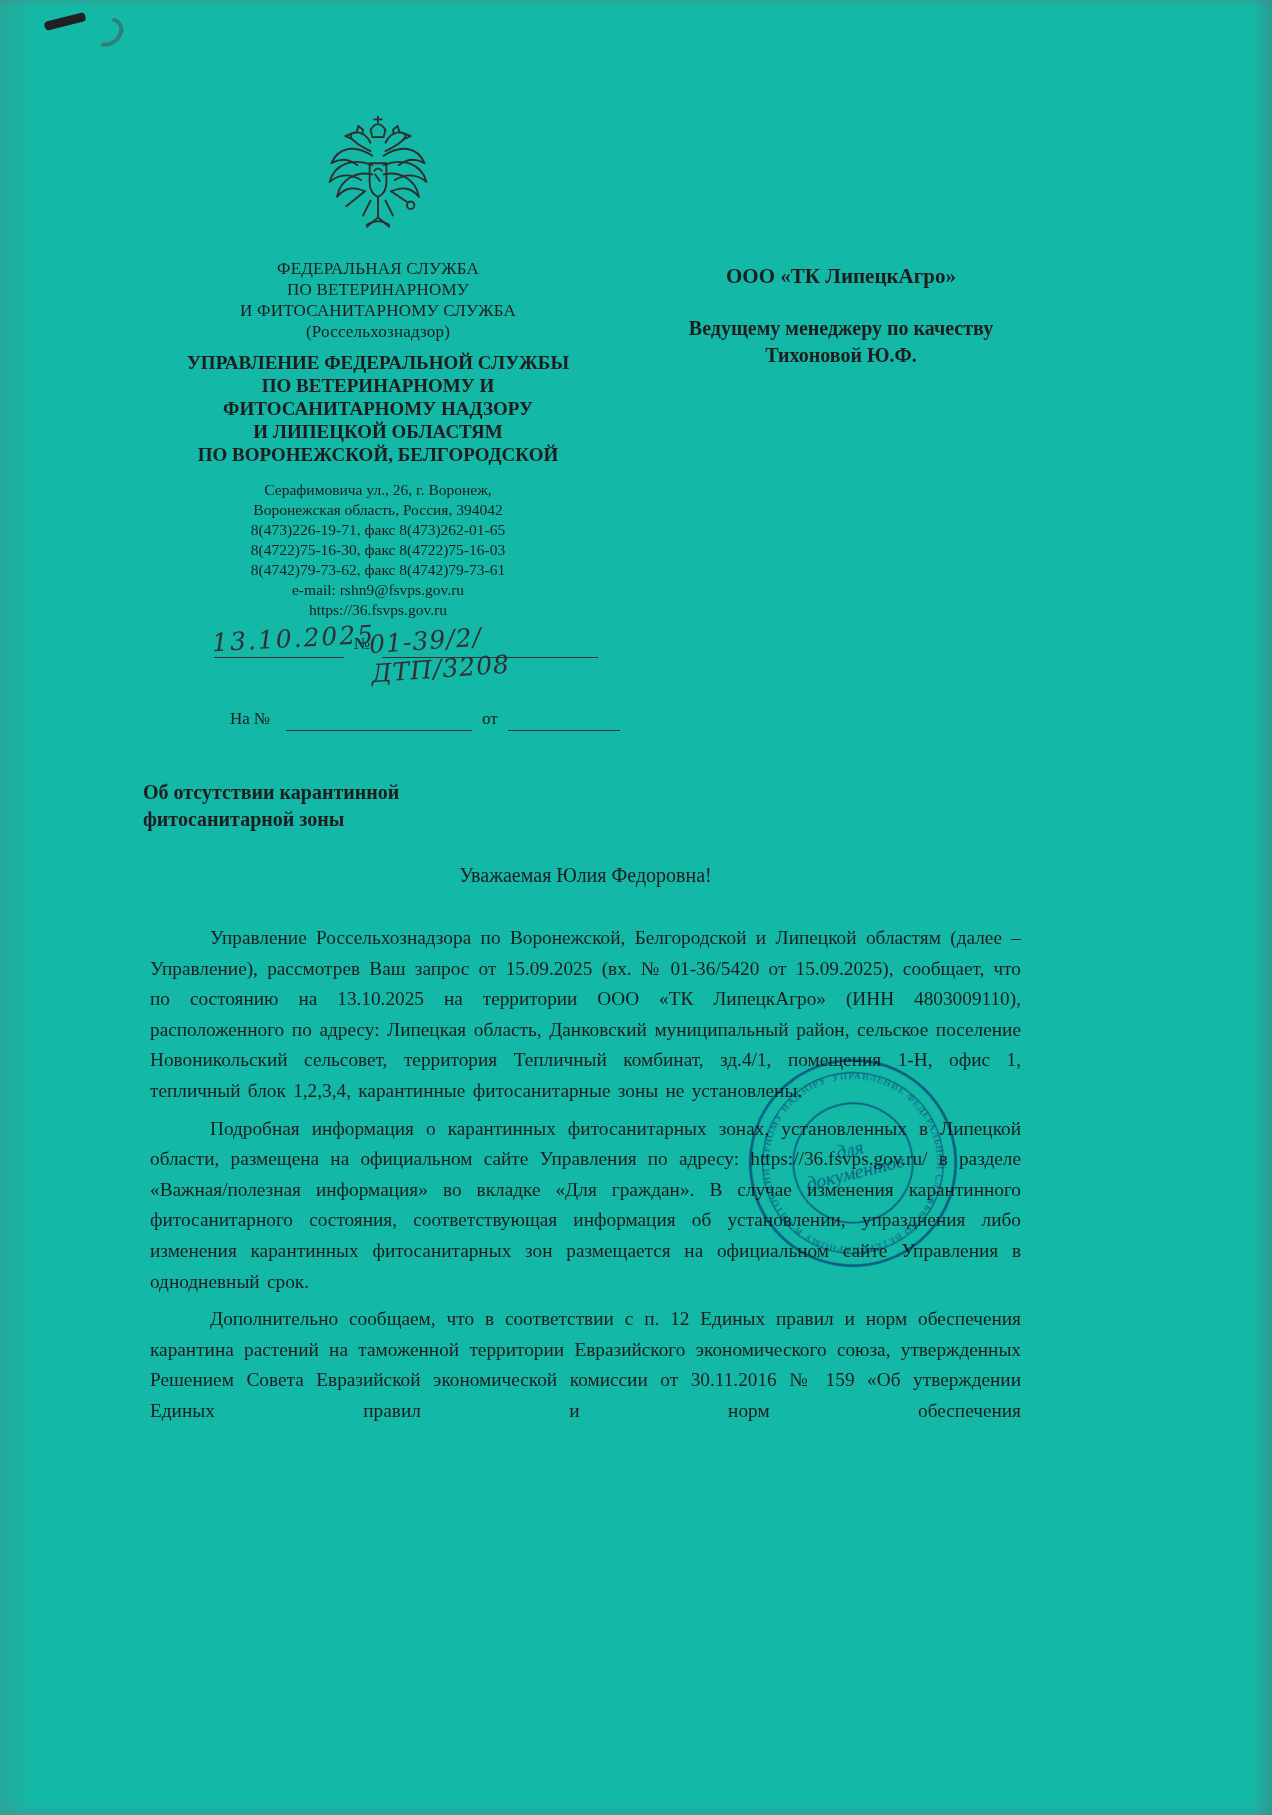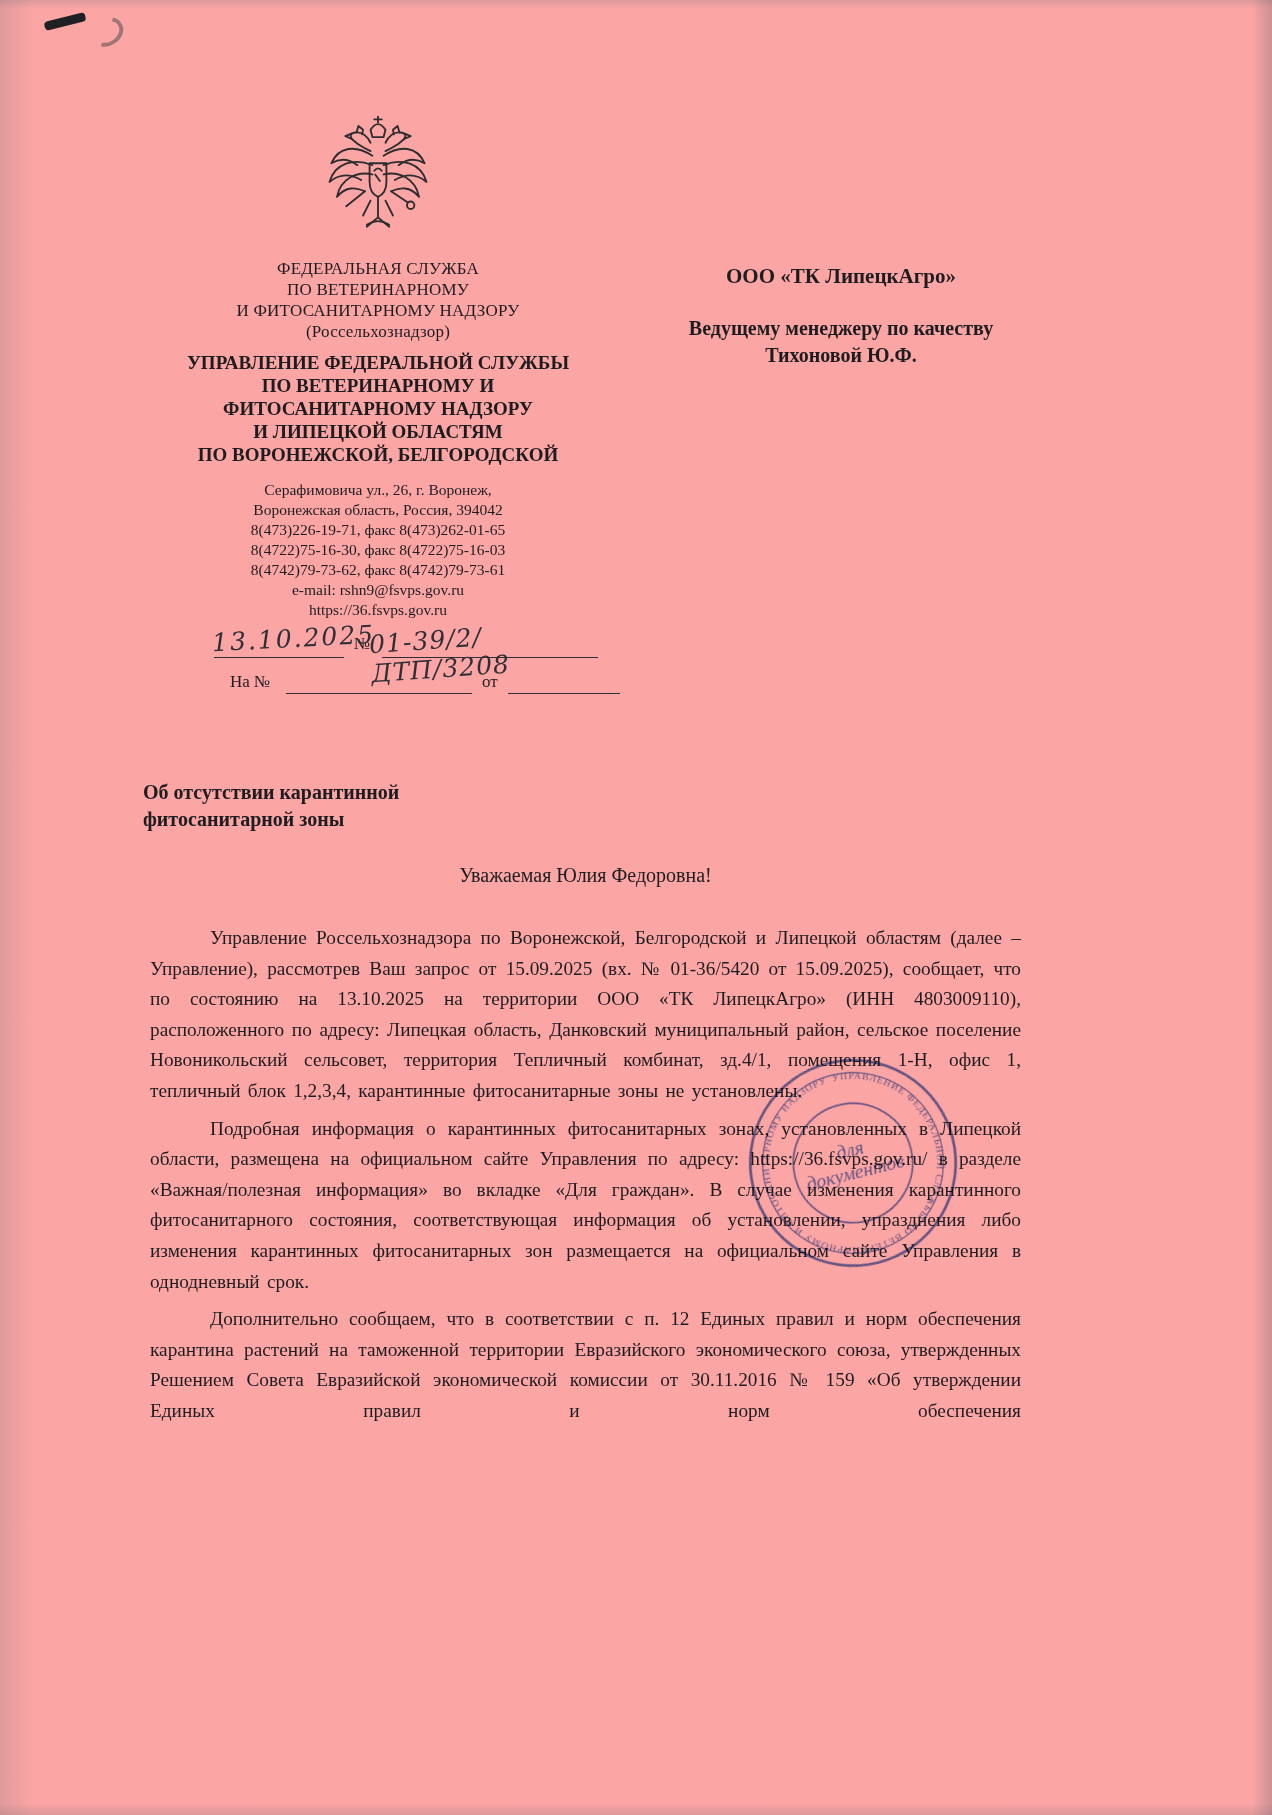--- a/index.html
+++ b/index.html
@@ -1,19 +1,19 @@
 <!DOCTYPE html>
 <html><head>
 <meta charset="utf-8">
 <style>
   html,body{margin:0;padding:0;background:#c9c9c9;}
   .scan{
     position:relative;
     width:1272px;height:1815px;
-    background:#fca5a5;
+    background:#14b8a6;
     overflow:hidden;
     font-family:"Liberation Serif","DejaVu Serif",serif;
     color:#1d1d20;
   }
   
   .edge{position:absolute;pointer-events:none;}
   .edge-left{left:0;top:0;bottom:0;width:34px;background:linear-gradient(to right,rgba(110,110,112,.20),rgba(110,110,112,0));}
   .edge-right{right:0;top:0;bottom:0;width:20px;background:linear-gradient(to left,rgba(90,95,100,.30),rgba(90,95,100,0));}
   .edge-top{left:0;right:0;top:0;height:9px;background:linear-gradient(to bottom,rgba(110,110,112,.22),rgba(110,110,112,0));}
   .edge-bottom{left:0;right:0;bottom:0;height:12px;background:linear-gradient(to top,rgba(110,110,112,.22),rgba(110,110,112,0));}
@@ -22,21 +22,21 @@
   .staple::before{content:"";position:absolute;left:0;top:7px;width:42px;height:9px;background:#202024;border-radius:4px;transform:rotate(-14deg);}
   .staple::after{content:"";position:absolute;left:46px;top:8px;width:26px;height:20px;border:4px solid rgba(70,70,74,.5);border-radius:50%;border-top-color:transparent;border-left-color:transparent;transform:rotate(-30deg);}
 
   
   .letterhead-col{position:absolute;left:150px;top:110px;width:456px;text-align:center;}
   .emblem{display:block;margin:0 auto 6px;width:112px;height:142px;}
   .svc{font-size:17px;line-height:21px;letter-spacing:.2px;}
   .org{margin-top:9px;font-weight:bold;font-size:19px;line-height:23px;}
   .addr{margin-top:14px;font-size:15.5px;line-height:20px;}
   .refline{position:relative;margin-top:12px;height:38px;text-align:left;font-size:17px;}
-  .refline2{position:relative;height:34px;text-align:left;font-size:17px;}
+  .refline2{position:relative;height:34px;text-align:left;font-size:17px;margin-top:37px;}
   .u{position:absolute;display:inline-block;border-bottom:1.6px solid #2e2e33;height:1px;}
   .hand{font-style:italic;color:#2f3037;font-family:"DejaVu Serif",serif;}
   .hand-date{position:absolute;left:62px;top:-8px;font-size:25px;letter-spacing:2px;transform:rotate(-3deg);}
   .hand-no{position:absolute;left:220px;top:-10px;font-size:25px;transform:rotate(-4deg);letter-spacing:1px;}
   .no-sign{position:absolute;left:204px;top:2px;}
   .u1{left:64px;top:24px;width:130px;}
   .u2{left:232px;top:24px;width:216px;}
   .ref-label{position:absolute;left:80px;top:2px;}
   .ref-from{position:absolute;left:332px;top:2px;}
   .u3{left:136px;top:22px;width:186px;}
@@ -88,21 +88,21 @@
         <path d="M60 92 v22 M60 114 l-12 10 M60 114 l12 10 M52 96 l-8 16 M68 96 l8 16"></path>
         <path d="M48 122 q12 -8 24 0"></path>
         <path d="M46 86 L26 102 M74 86 l18 12"></path>
         <circle cx="95" cy="101" r="4"></circle>
       </g>
     </svg>
 
     <div class="svc">
       <div>ФЕДЕРАЛЬНАЯ СЛУЖБА</div>
       <div>ПО ВЕТЕРИНАРНОМУ</div>
-      <div>И ФИТОСАНИТАРНОМУ НАДЗОРУ</div>
+      <div>И ФИТОСАНИТАРНОМУ СЛУЖБА</div>
       <div>(Россельхознадзор)</div>
     </div>
 
     <div class="org">
       <div>УПРАВЛЕНИЕ ФЕДЕРАЛЬНОЙ СЛУЖБЫ</div>
       <div>ПО ВЕТЕРИНАРНОМУ И</div>
       <div>ФИТОСАНИТАРНОМУ НАДЗОРУ</div>
       <div>И ЛИПЕЦКОЙ ОБЛАСТЯМ</div>
       <div>ПО ВОРОНЕЖСКОЙ, БЕЛГОРОДСКОЙ</div>
     </div>

